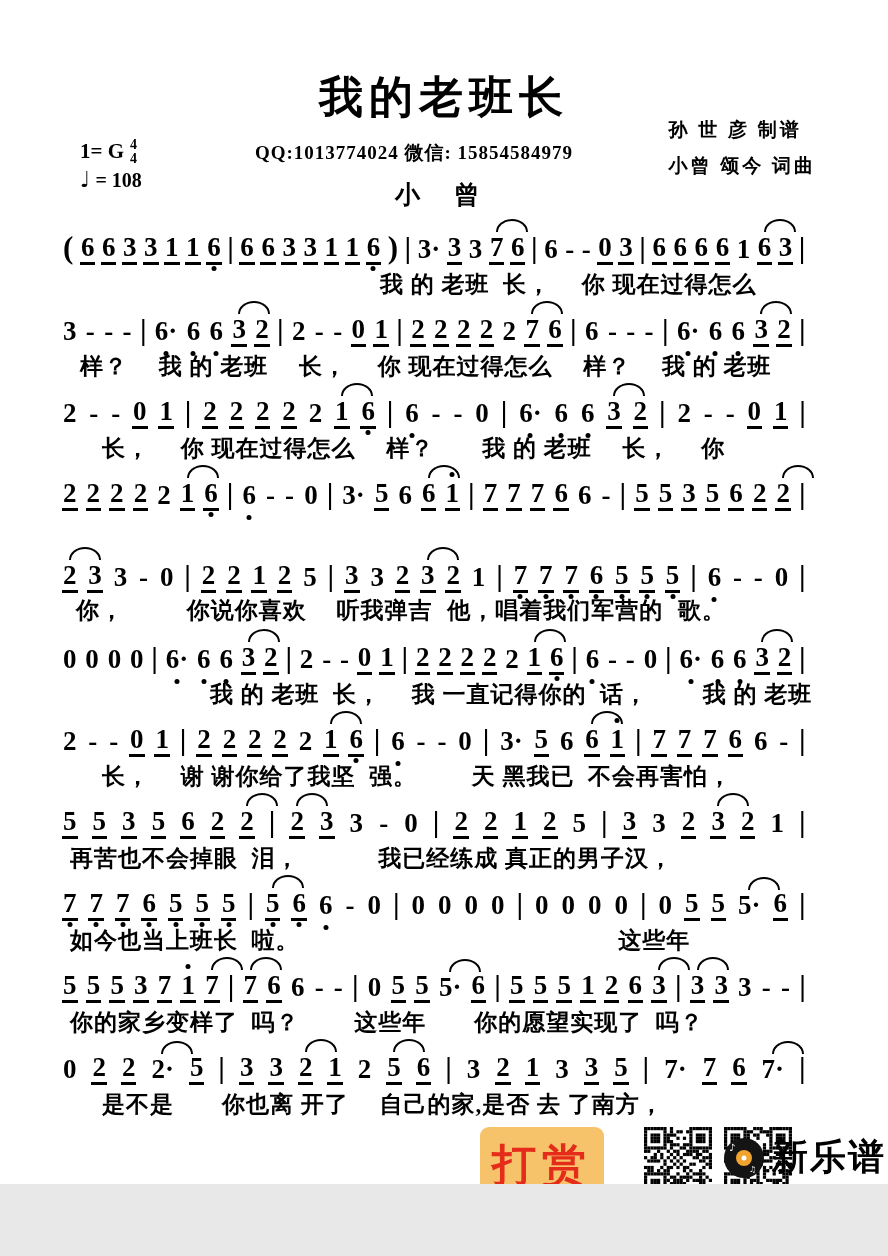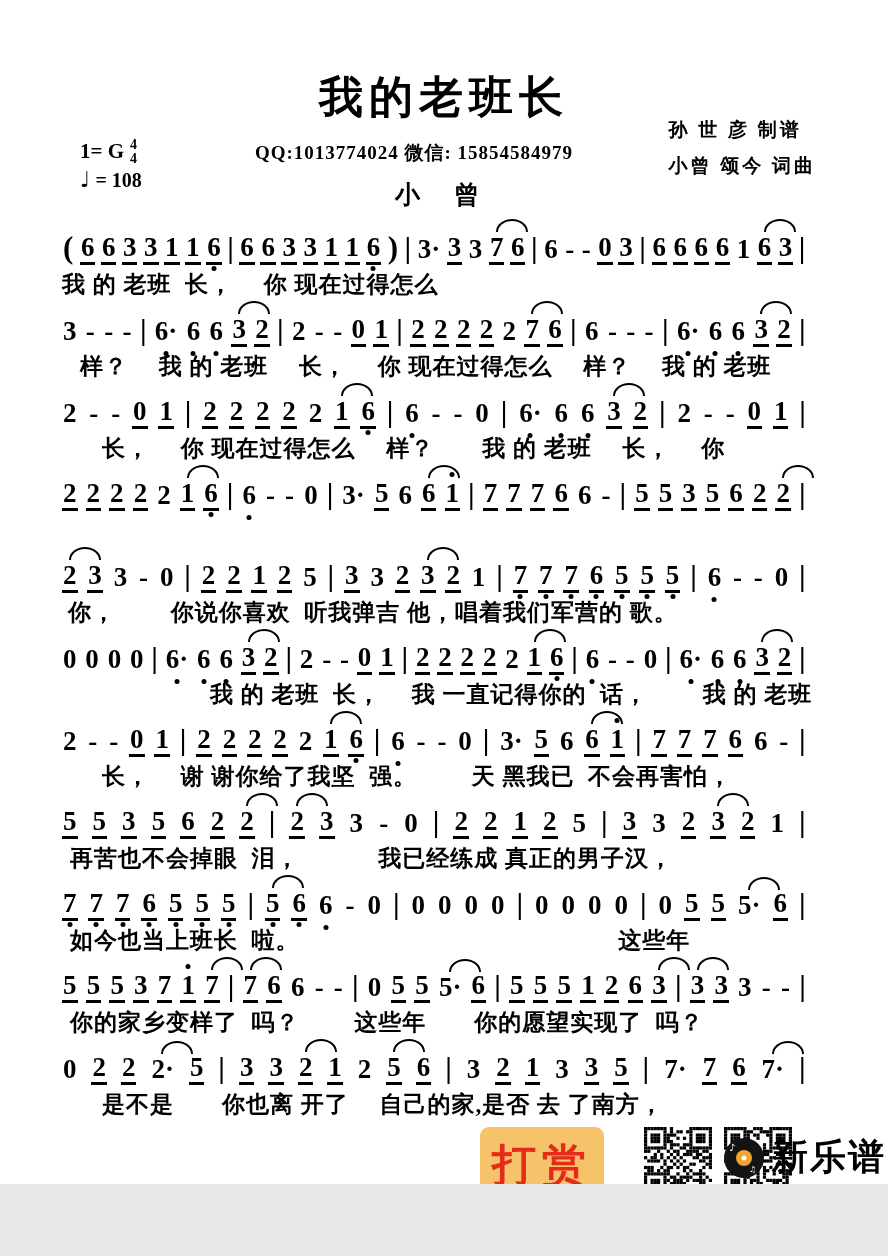--- a/index.html
+++ b/index.html
@@ -120,21 +120,21 @@
           <span class="tok bar">|</span>
           <span class="tok u">6</span>
           <span class="tok u">6</span>
           <span class="tok u">6</span>
           <span class="tok u">6</span>
           <span class="tok">1</span>
           <span class="tok u">6<i class="tie"></i></span>
           <span class="tok u">3</span>
           <span class="tok bar">|</span>
         </div>
-        <div class="lyrics-row" style="">我 的 老班  长，　 你 现在过得怎么</div>
+        <div class="lyrics-row" style="margin-left: 318px;">我 的 老班  长，　 你 现在过得怎么</div>
       </div>
       <div class="line">
         <div class="notes-row">
           <span class="tok">3</span>
           <span class="tok">-</span>
           <span class="tok">-</span>
           <span class="tok">-</span>
           <span class="tok bar">|</span>
           <span class="tok">6·<i class="db"></i></span>
           <span class="tok">6<i class="db"></i></span>
@@ -272,21 +272,21 @@
           <span class="tok u">5<i class="db"></i></span>
           <span class="tok u">5<i class="db"></i></span>
           <span class="tok u">5<i class="db"></i></span>
           <span class="tok bar">|</span>
           <span class="tok">6<i class="db"></i></span>
           <span class="tok">-</span>
           <span class="tok">-</span>
           <span class="tok">0</span>
           <span class="tok bar">|</span>
         </div>
-        <div class="lyrics-row" style="margin-left: 6px;">你，　　 你说你喜欢  听我弹吉 他，唱着我们军营的 歌。</div>
+        <div class="lyrics-row" style="margin-left: 14px; font-family: Liberation Mono, monospace;">你，　　 你说你喜欢  听我弹吉 他，唱着我们军营的 歌。</div>
       </div>
       <div class="line">
         <div class="notes-row">
           <span class="tok">0</span>
           <span class="tok">0</span>
           <span class="tok">0</span>
           <span class="tok">0</span>
           <span class="tok bar">|</span>
           <span class="tok">6·<i class="db"></i></span>
           <span class="tok">6<i class="db"></i></span>

